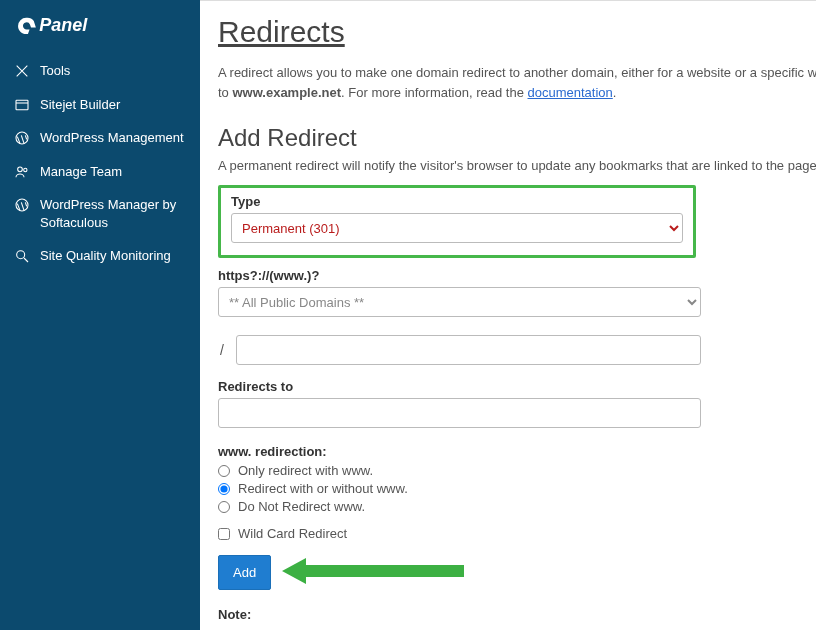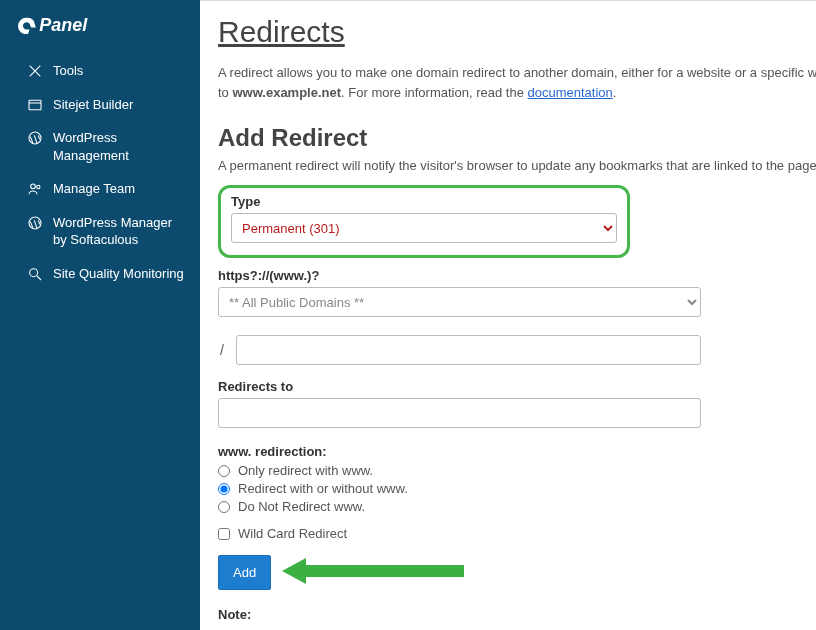--- a/index.html
+++ b/index.html
@@ -19,21 +19,21 @@
     background: #0c4a6e;
     color: #fff;
     padding-top: 6px;
     display: flex;
     flex-direction: column;
   }
   .logo {
     padding: 6px 14px 16px 14px;
   }
   .logo svg { display: block; }
-  .nav { list-style: none; margin-left: 13px; }
+  .nav { list-style: none; }
   .nav li {
     display: flex;
     align-items: flex-start;
     gap: 10px;
     padding: 8px 14px;
     cursor: pointer;
     font-size: 13px;
     line-height: 1.35;
   }
   .nav li .ic {
@@ -61,36 +61,36 @@
   p.intro {
     font-size: 13px;
     color: #555;
     line-height: 1.5;
     margin-bottom: 22px;
     white-space: nowrap;
   }
   p.intro a { color: #2a6ad0; text-decoration: underline; }
   h2.section-title {
     font-size: 24px;
-    font-weight: 700;
+    font-weight: 400;
     color: #444;
     margin-bottom: 6px;
   }
   p.sub {
     font-size: 13px;
     color: #555;
     margin-bottom: 12px;
     white-space: nowrap;
   }
   .highlight-box {
     border: 3px solid #46b74a;
-    border-radius: 12px;
+    border-radius: 2px;
     padding: 6px 10px 12px 10px;
     margin-bottom: 10px;
-    width: 412px;
+    width: 478px;
   }
   .fld-label {
     font-weight: 700;
     font-size: 13px;
     color: #333;
     margin-bottom: 4px;
     display: block;
   }
   select.form-select {
     width: 100%;

